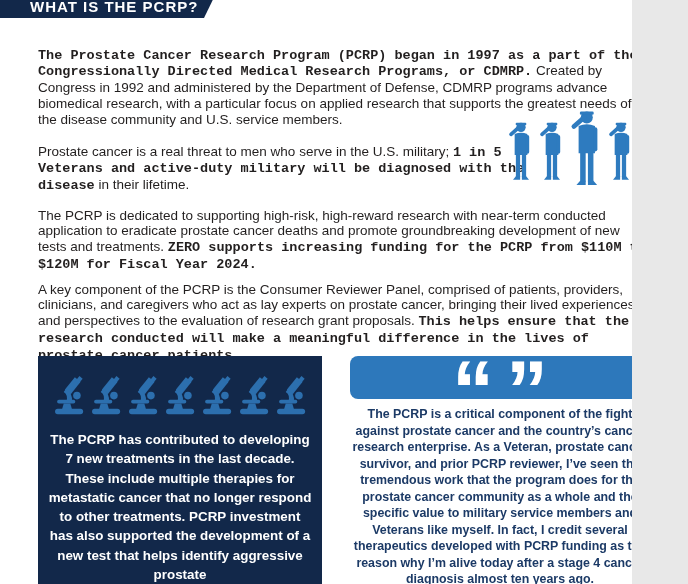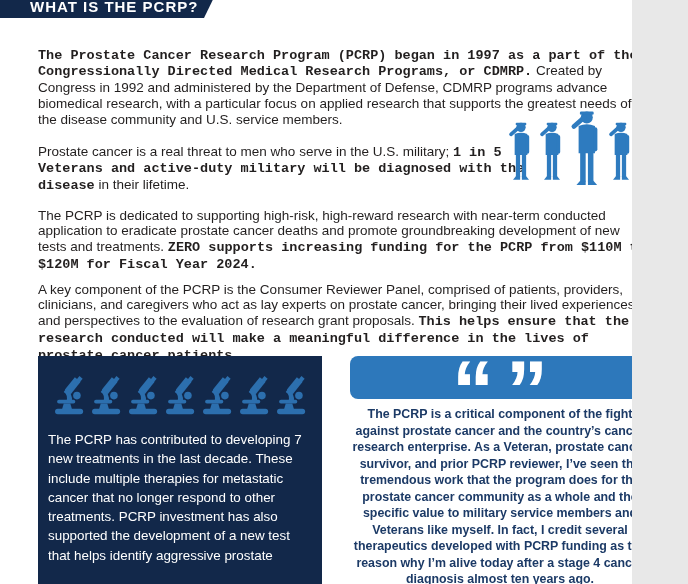--- a/index.html
+++ b/index.html
@@ -45,22 +45,22 @@
     position:absolute;left:38px;top:356px;width:284px;height:240px;
     background:#12284a;
   }
   .scopes{
     display:flex;justify-content:center;gap:4px;
     padding-top:15px;
   }
   .scope{width:33px;height:50px;flex:0 0 auto;}
   .treat-text{
     margin:9px 10px 0 10px;
-    color:#ffffff;font-size:13.4px;line-height:19.3px;font-weight:normal;
-    text-align:left;
+    color:#ffffff;font-size:13.4px;line-height:19.3px;font-weight:bold;
+    text-align:center;
   }
   
   .quote-box{
     position:absolute;left:350px;top:356px;width:300px;height:43px;
     background:#2d78bb;
     border-radius:8px;
     clip-path:polygon(0 0,calc(100% - 15px) 0,100% 15px,100% 100%,0 100%);
     overflow:hidden;
   }
   .qmarks{

